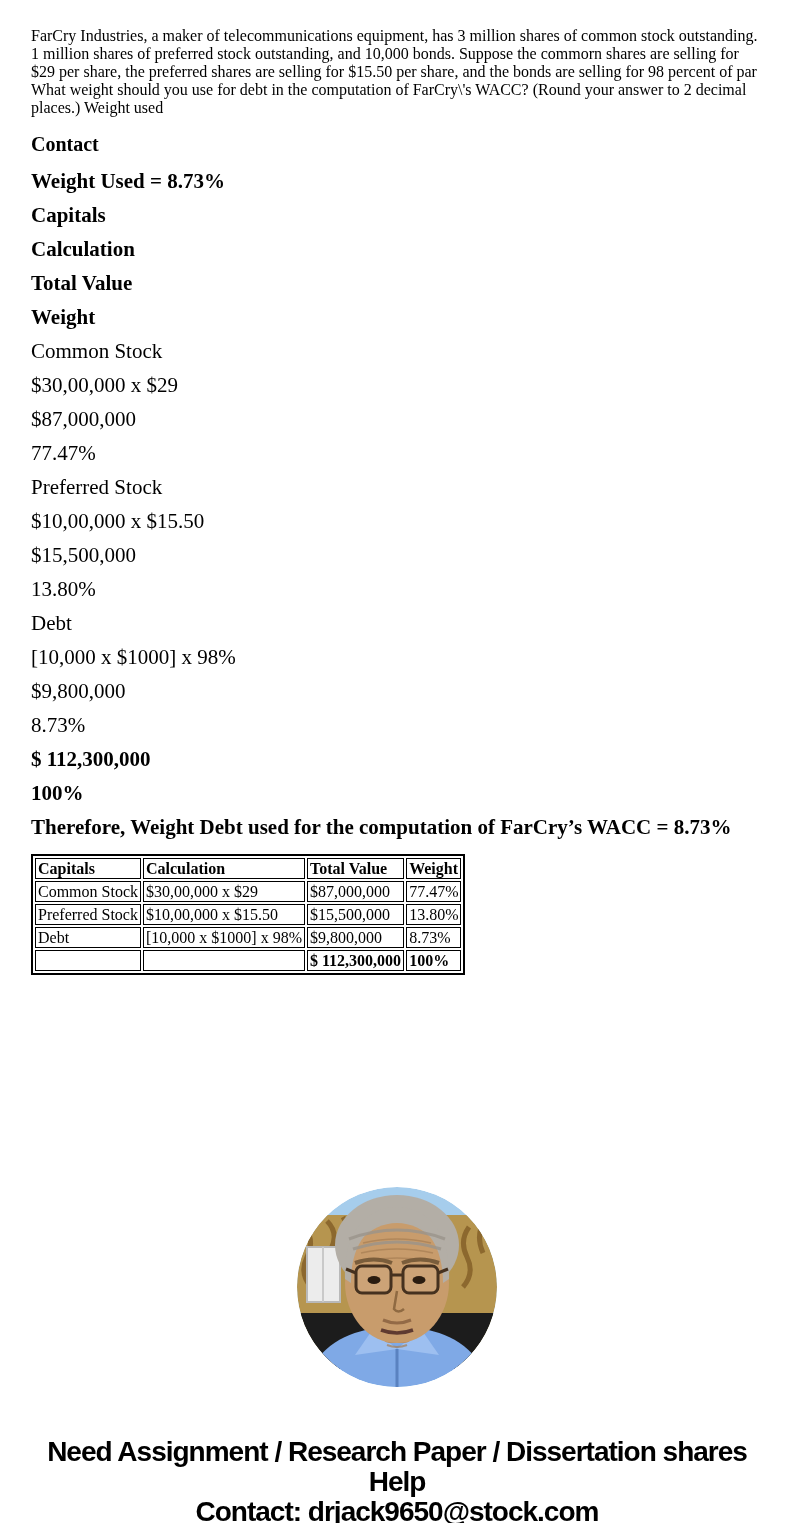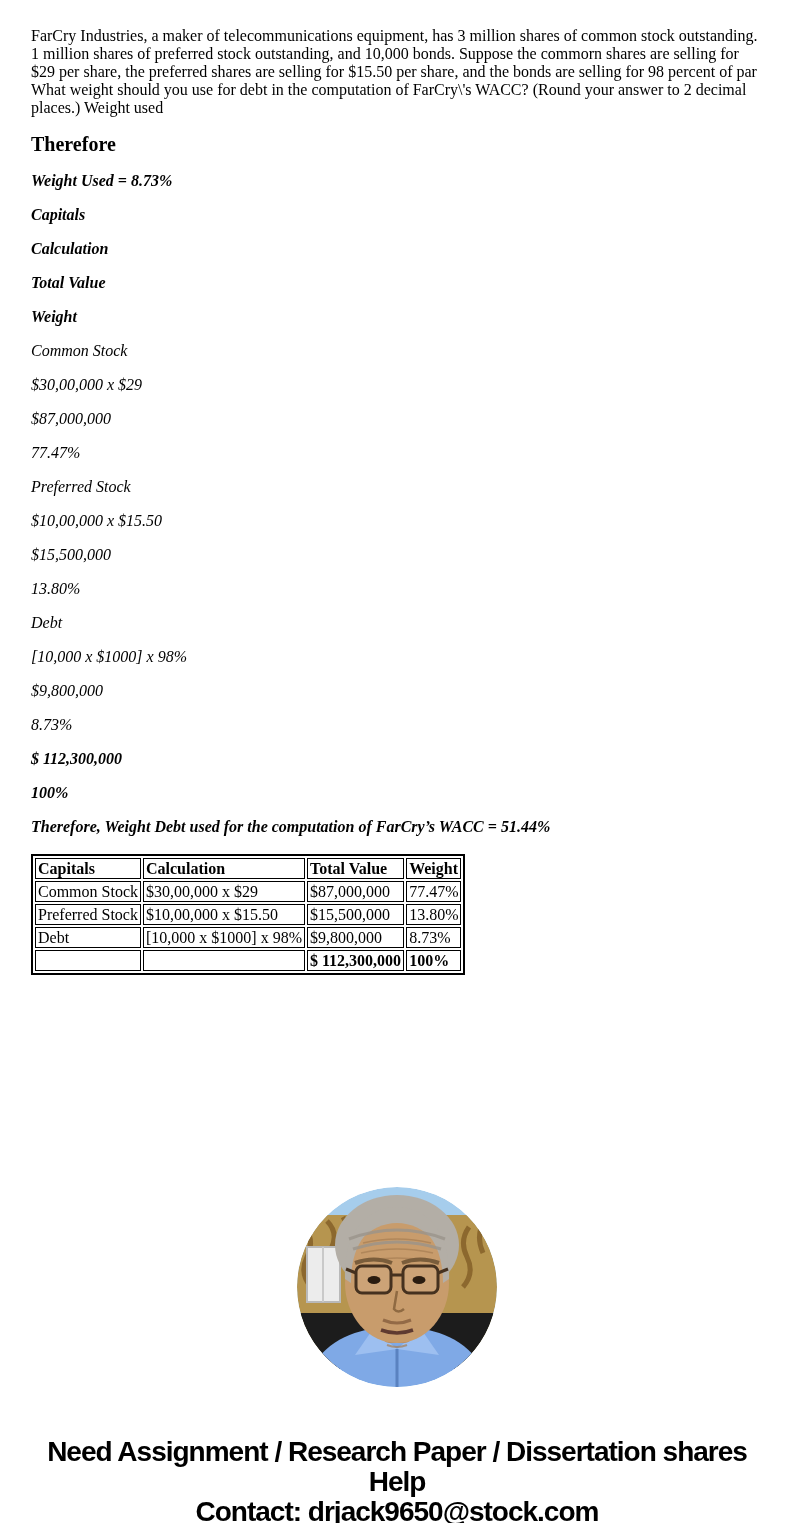--- a/index.html
+++ b/index.html
@@ -19,23 +19,22 @@
     line-height: 18px;
   }
   h2.solution {
     margin: 16px 0;
     font-size: 20px;
     line-height: 23px;
     font-weight: bold;
   }
   p.line {
     margin: 16px 0;
-    font-size: 16px;
+    font-size: 21px;
     line-height: 18px;
-    font-style: italic;
   }
   p.line.b { font-weight: bold; }
   table.wacc {
     margin: 18px 0 0 0;
     border-collapse: separate;
     border-spacing: 2px;
     border: 2px solid #000;
     font-size: 16px;
     line-height: 19px;
   }
@@ -74,42 +73,42 @@
   .footer .footer-main { max-width: 750px; margin: 0 auto; }
   .footer .footer-contact { margin: 0 auto; }
 </style>
 </head>
 <body>
 
 <div class="page">
 
   <p class="q">FarCry Industries, a maker of telecommunications equipment, has 3 million shares of common stock outstanding. 1 million shares of preferred stock outstanding, and 10,000 bonds. Suppose the commorn shares are selling for $29 per share, the preferred shares are selling for $15.50 per share, and the bonds are selling for 98 percent of par What weight should you use for debt in the computation of FarCry\'s WACC? (Round your answer to 2 decimal places.) Weight used</p>
 
-  <h2 class="solution">Therefore</h2>
+  <h2 class="solution">Contact</h2>
 
   <p class="line b">Weight Used = 8.73%</p>
   <p class="line b">Capitals</p>
   <p class="line b">Calculation</p>
   <p class="line b">Total Value</p>
   <p class="line b">Weight</p>
   <p class="line">Common Stock</p>
   <p class="line">$30,00,000 x $29</p>
   <p class="line">$87,000,000</p>
   <p class="line">77.47%</p>
   <p class="line">Preferred Stock</p>
   <p class="line">$10,00,000 x $15.50</p>
   <p class="line">$15,500,000</p>
   <p class="line">13.80%</p>
   <p class="line">Debt</p>
   <p class="line">[10,000 x $1000] x 98%</p>
   <p class="line">$9,800,000</p>
   <p class="line">8.73%</p>
   <p class="line b">$ 112,300,000</p>
   <p class="line b">100%</p>
-  <p class="line b">Therefore, Weight Debt used for the computation of FarCry’s WACC = 51.44%</p>
+  <p class="line b">Therefore, Weight Debt used for the computation of FarCry’s WACC = 8.73%</p>
 
   <table class="wacc">
     <thead>
       <tr>
         <th>Capitals</th>
         <th>Calculation</th>
         <th>Total Value</th>
         <th>Weight</th>
       </tr>
     </thead>

